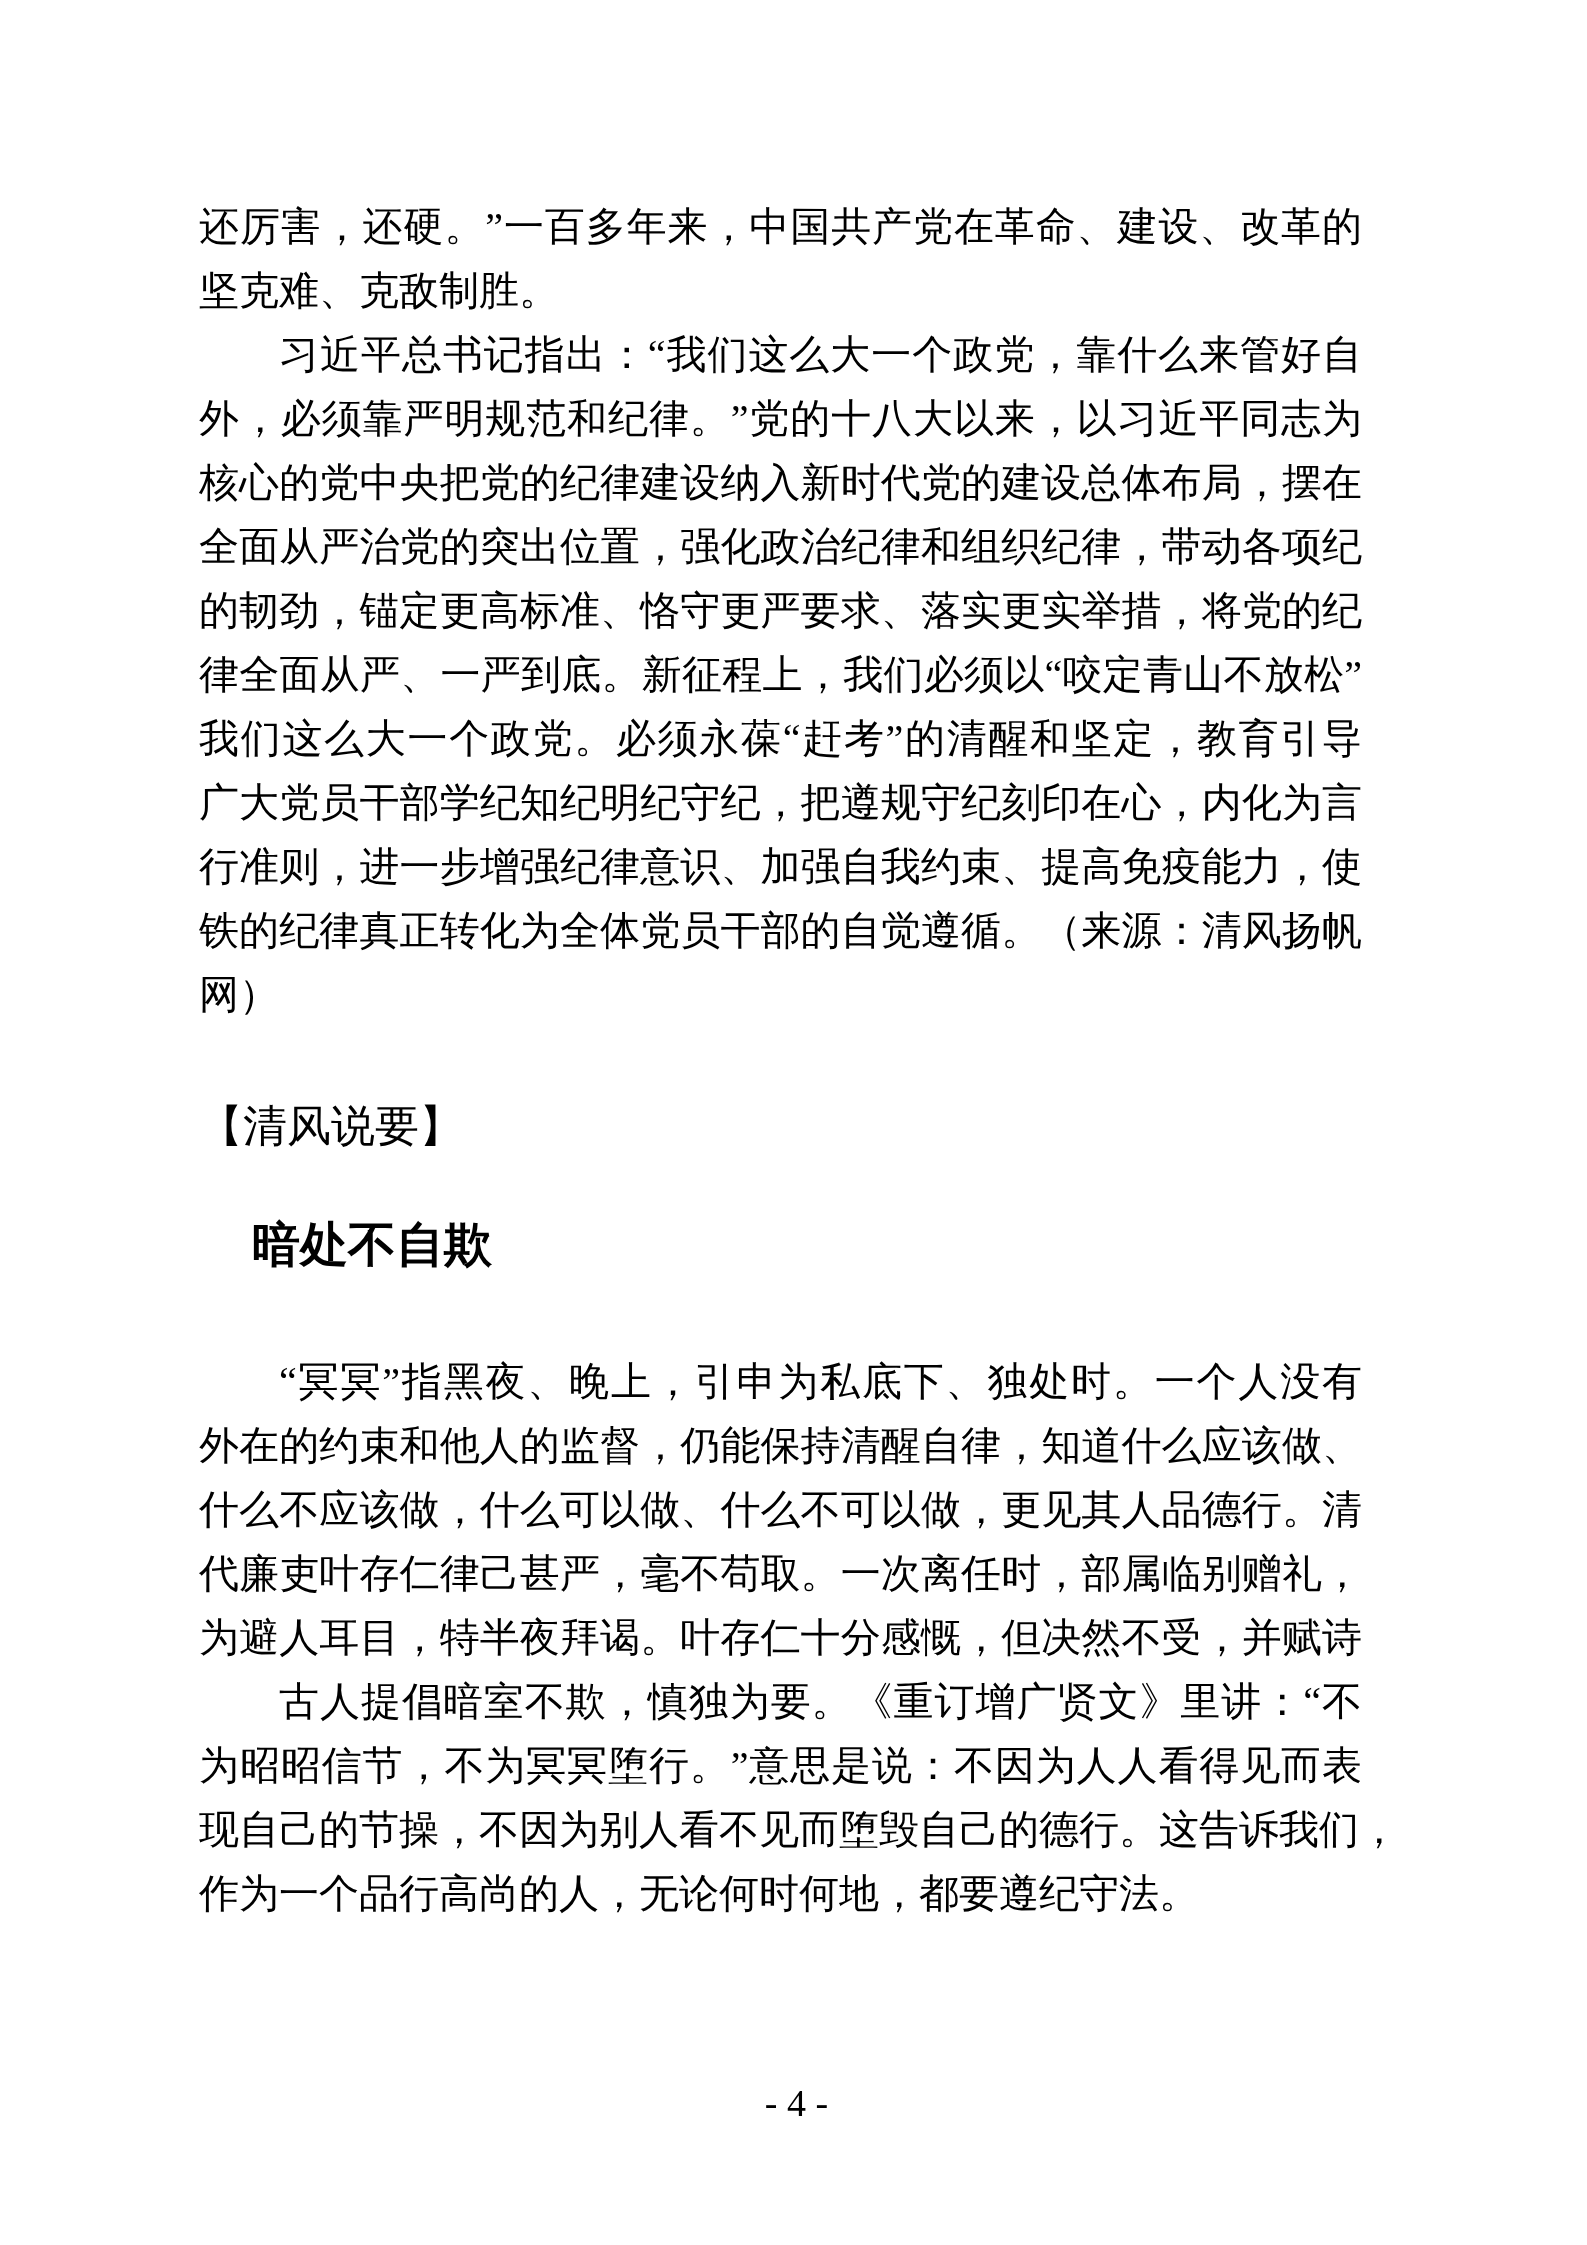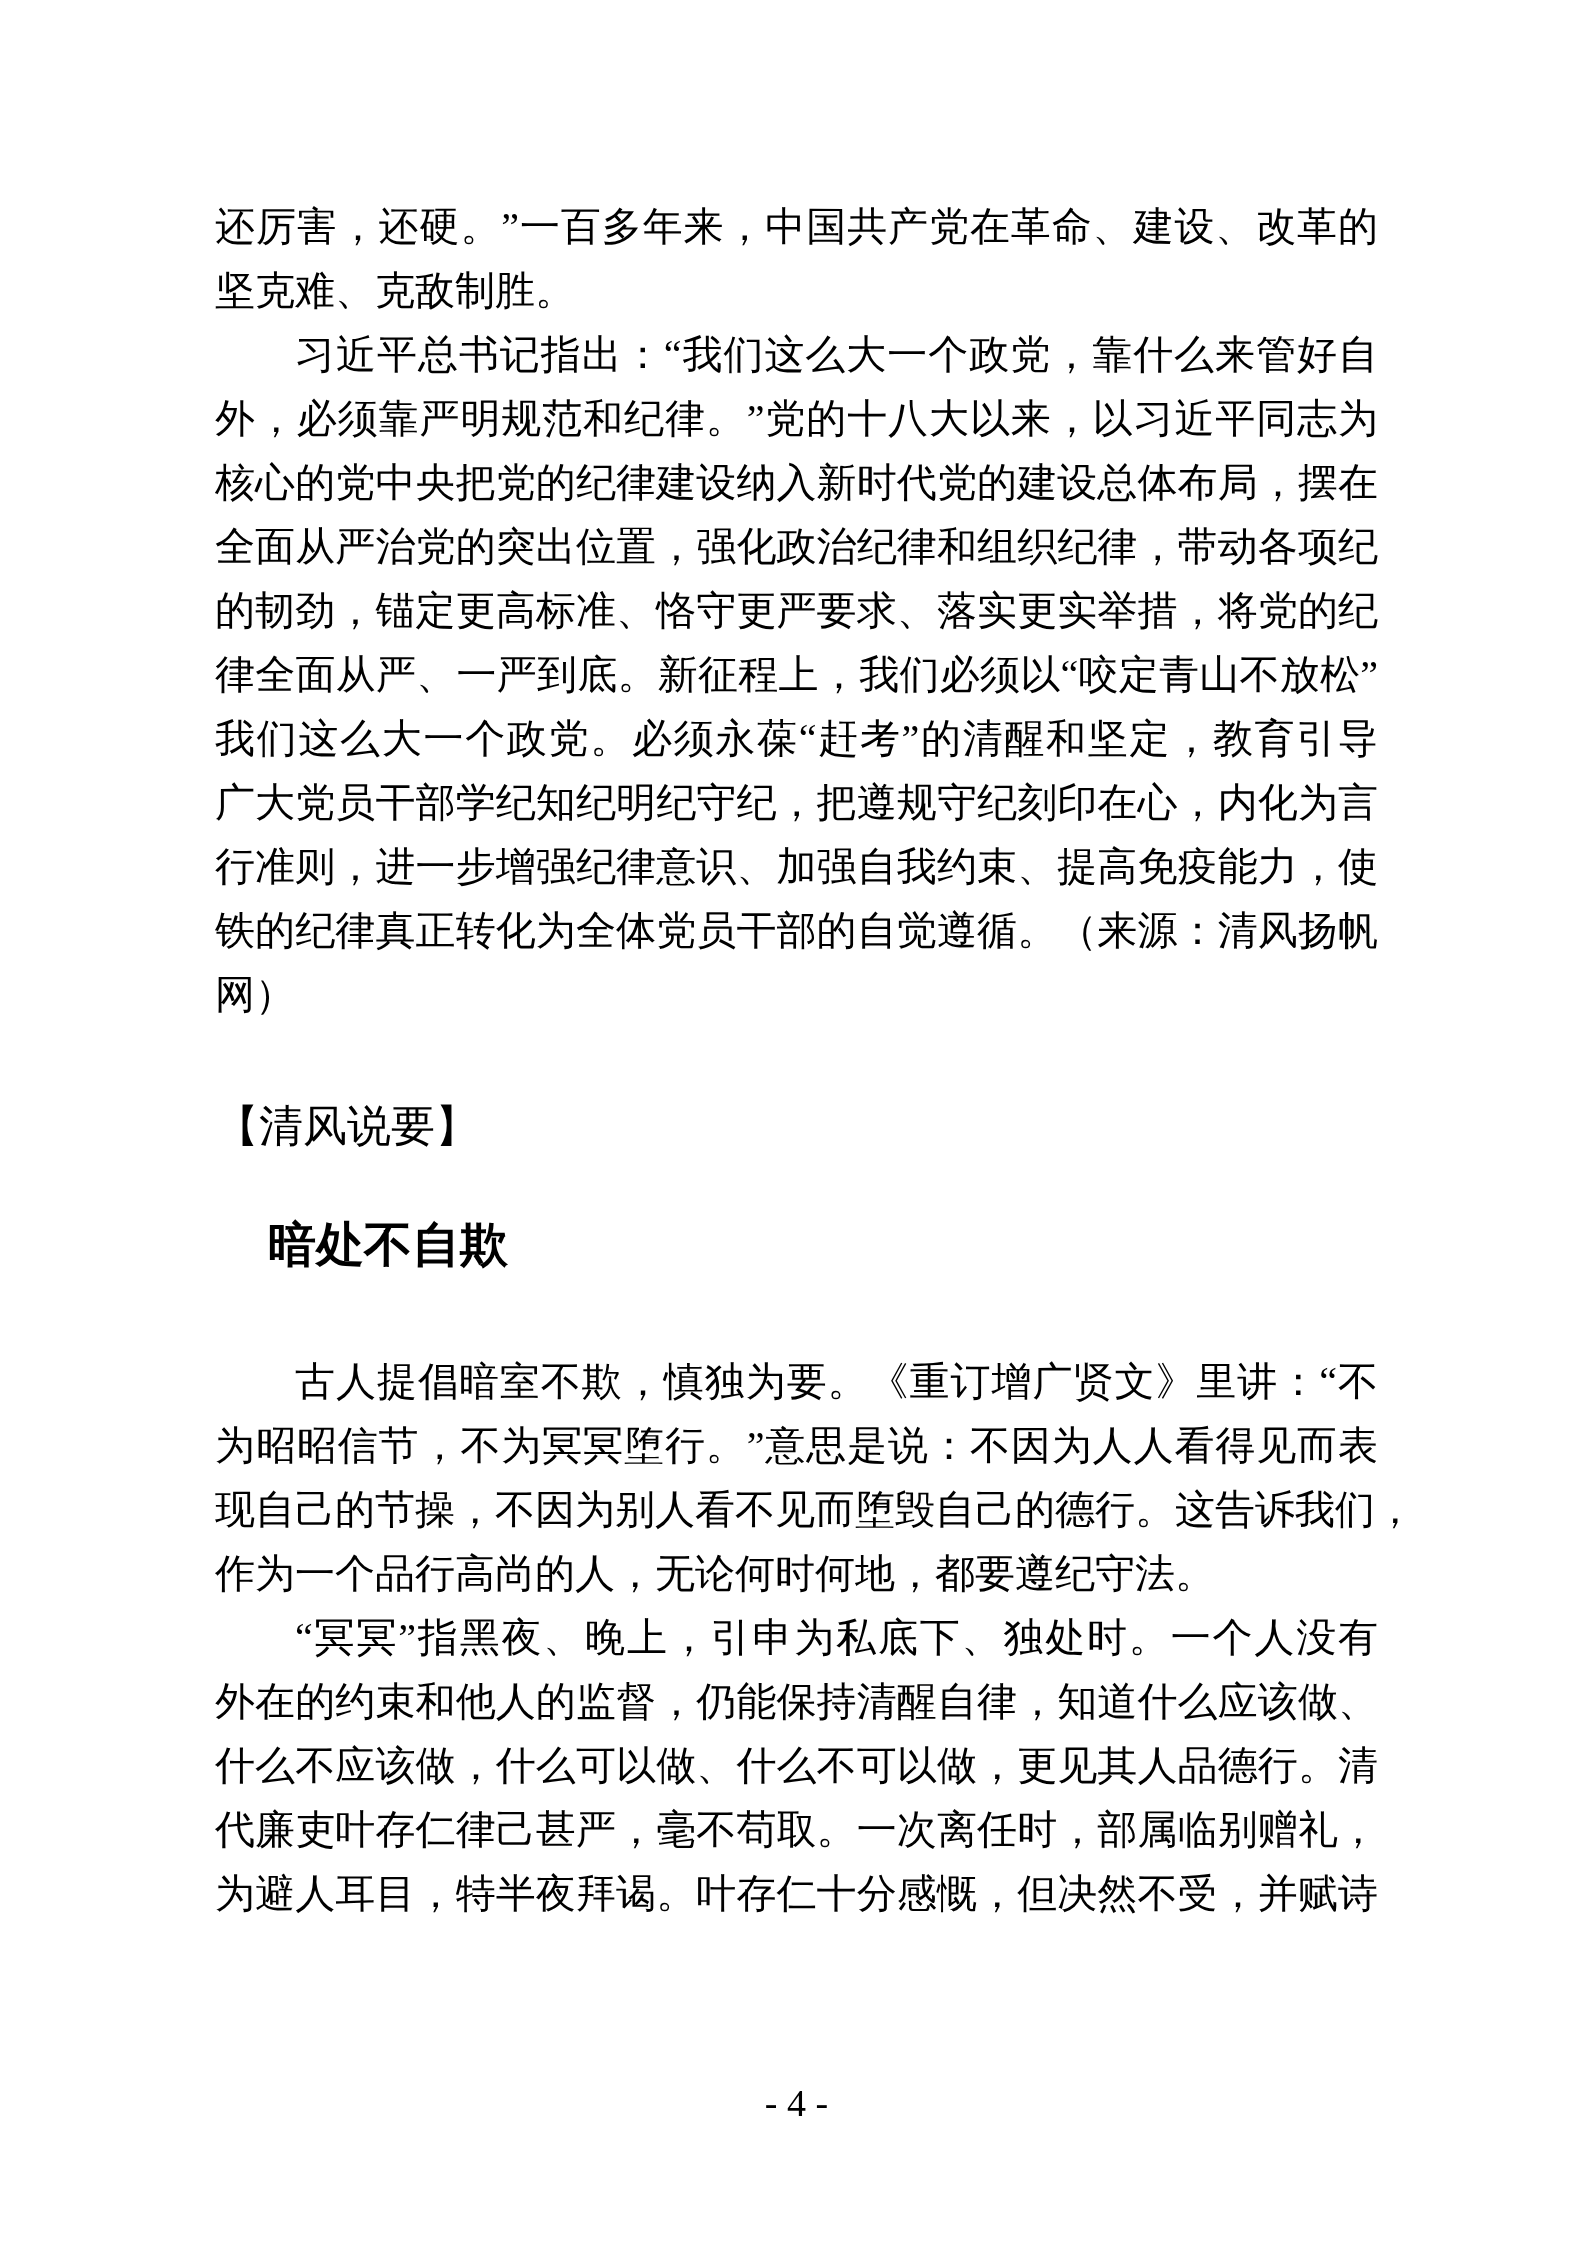--- a/index.html
+++ b/index.html
@@ -11,21 +11,21 @@
   .page {
     position: relative;
     width: 1587px;
     height: 2245px;
     background: #ffffff;
     color: #000000;
     overflow: hidden;
   }
   .doc {
     position: absolute;
-    left: 215px;
+    left: 199px;
     top: 195px;
     width: 1163px;
   }
   .para { margin: 0; padding: 0; }
   .line {
     height: 64px;
     line-height: 64px;
     font-size: 40px;
     white-space: nowrap;
     text-align: justify;
@@ -88,28 +88,28 @@
           <div class="line">广大党员干部学纪知纪明纪守纪，把遵规守纪刻印在心，内化为言</div>
           <div class="line">行准则，进一步增强纪律意识、加强自我约束、提高免疫能力，使</div>
           <div class="line">铁的纪律真正转化为全体党员干部的自觉遵循。（来源：清风扬帆</div>
           <div class="line para-end">网）</div>
         </div>
       </div>
     <div class="section-label">【清风说要】</div>
     <div class="essay-title">暗处不自欺</div>
     <div id="essay">
         <div class="para">
-          <div class="line indent">古人提倡暗室不欺，慎独为要。《重订增广贤文》里讲：“不</div>
-          <div class="line">为昭昭信节，不为冥冥堕行。”意思是说：不因为人人看得见而表</div>
-          <div class="line">现自己的节操，不因为别人看不见而堕毁自己的德行。这告诉我们，</div>
-          <div class="line para-end">作为一个品行高尚的人，无论何时何地，都要遵纪守法。</div>
-        </div>
-        <div class="para">
           <div class="line indent">“冥冥”指黑夜、晚上，引申为私底下、独处时。一个人没有</div>
           <div class="line">外在的约束和他人的监督，仍能保持清醒自律，知道什么应该做、</div>
           <div class="line">什么不应该做，什么可以做、什么不可以做，更见其人品德行。清</div>
           <div class="line">代廉吏叶存仁律己甚严，毫不苟取。一次离任时，部属临别赠礼，</div>
           <div class="line">为避人耳目，特半夜拜谒。叶存仁十分感慨，但决然不受，并赋诗</div>
+        </div>
+        <div class="para">
+          <div class="line indent">古人提倡暗室不欺，慎独为要。《重订增广贤文》里讲：“不</div>
+          <div class="line">为昭昭信节，不为冥冥堕行。”意思是说：不因为人人看得见而表</div>
+          <div class="line">现自己的节操，不因为别人看不见而堕毁自己的德行。这告诉我们，</div>
+          <div class="line para-end">作为一个品行高尚的人，无论何时何地，都要遵纪守法。</div>
         </div>
       </div>
   </div>
   <div class="page-number">- 4 -</div>
 </div>
 
 </body></html>

